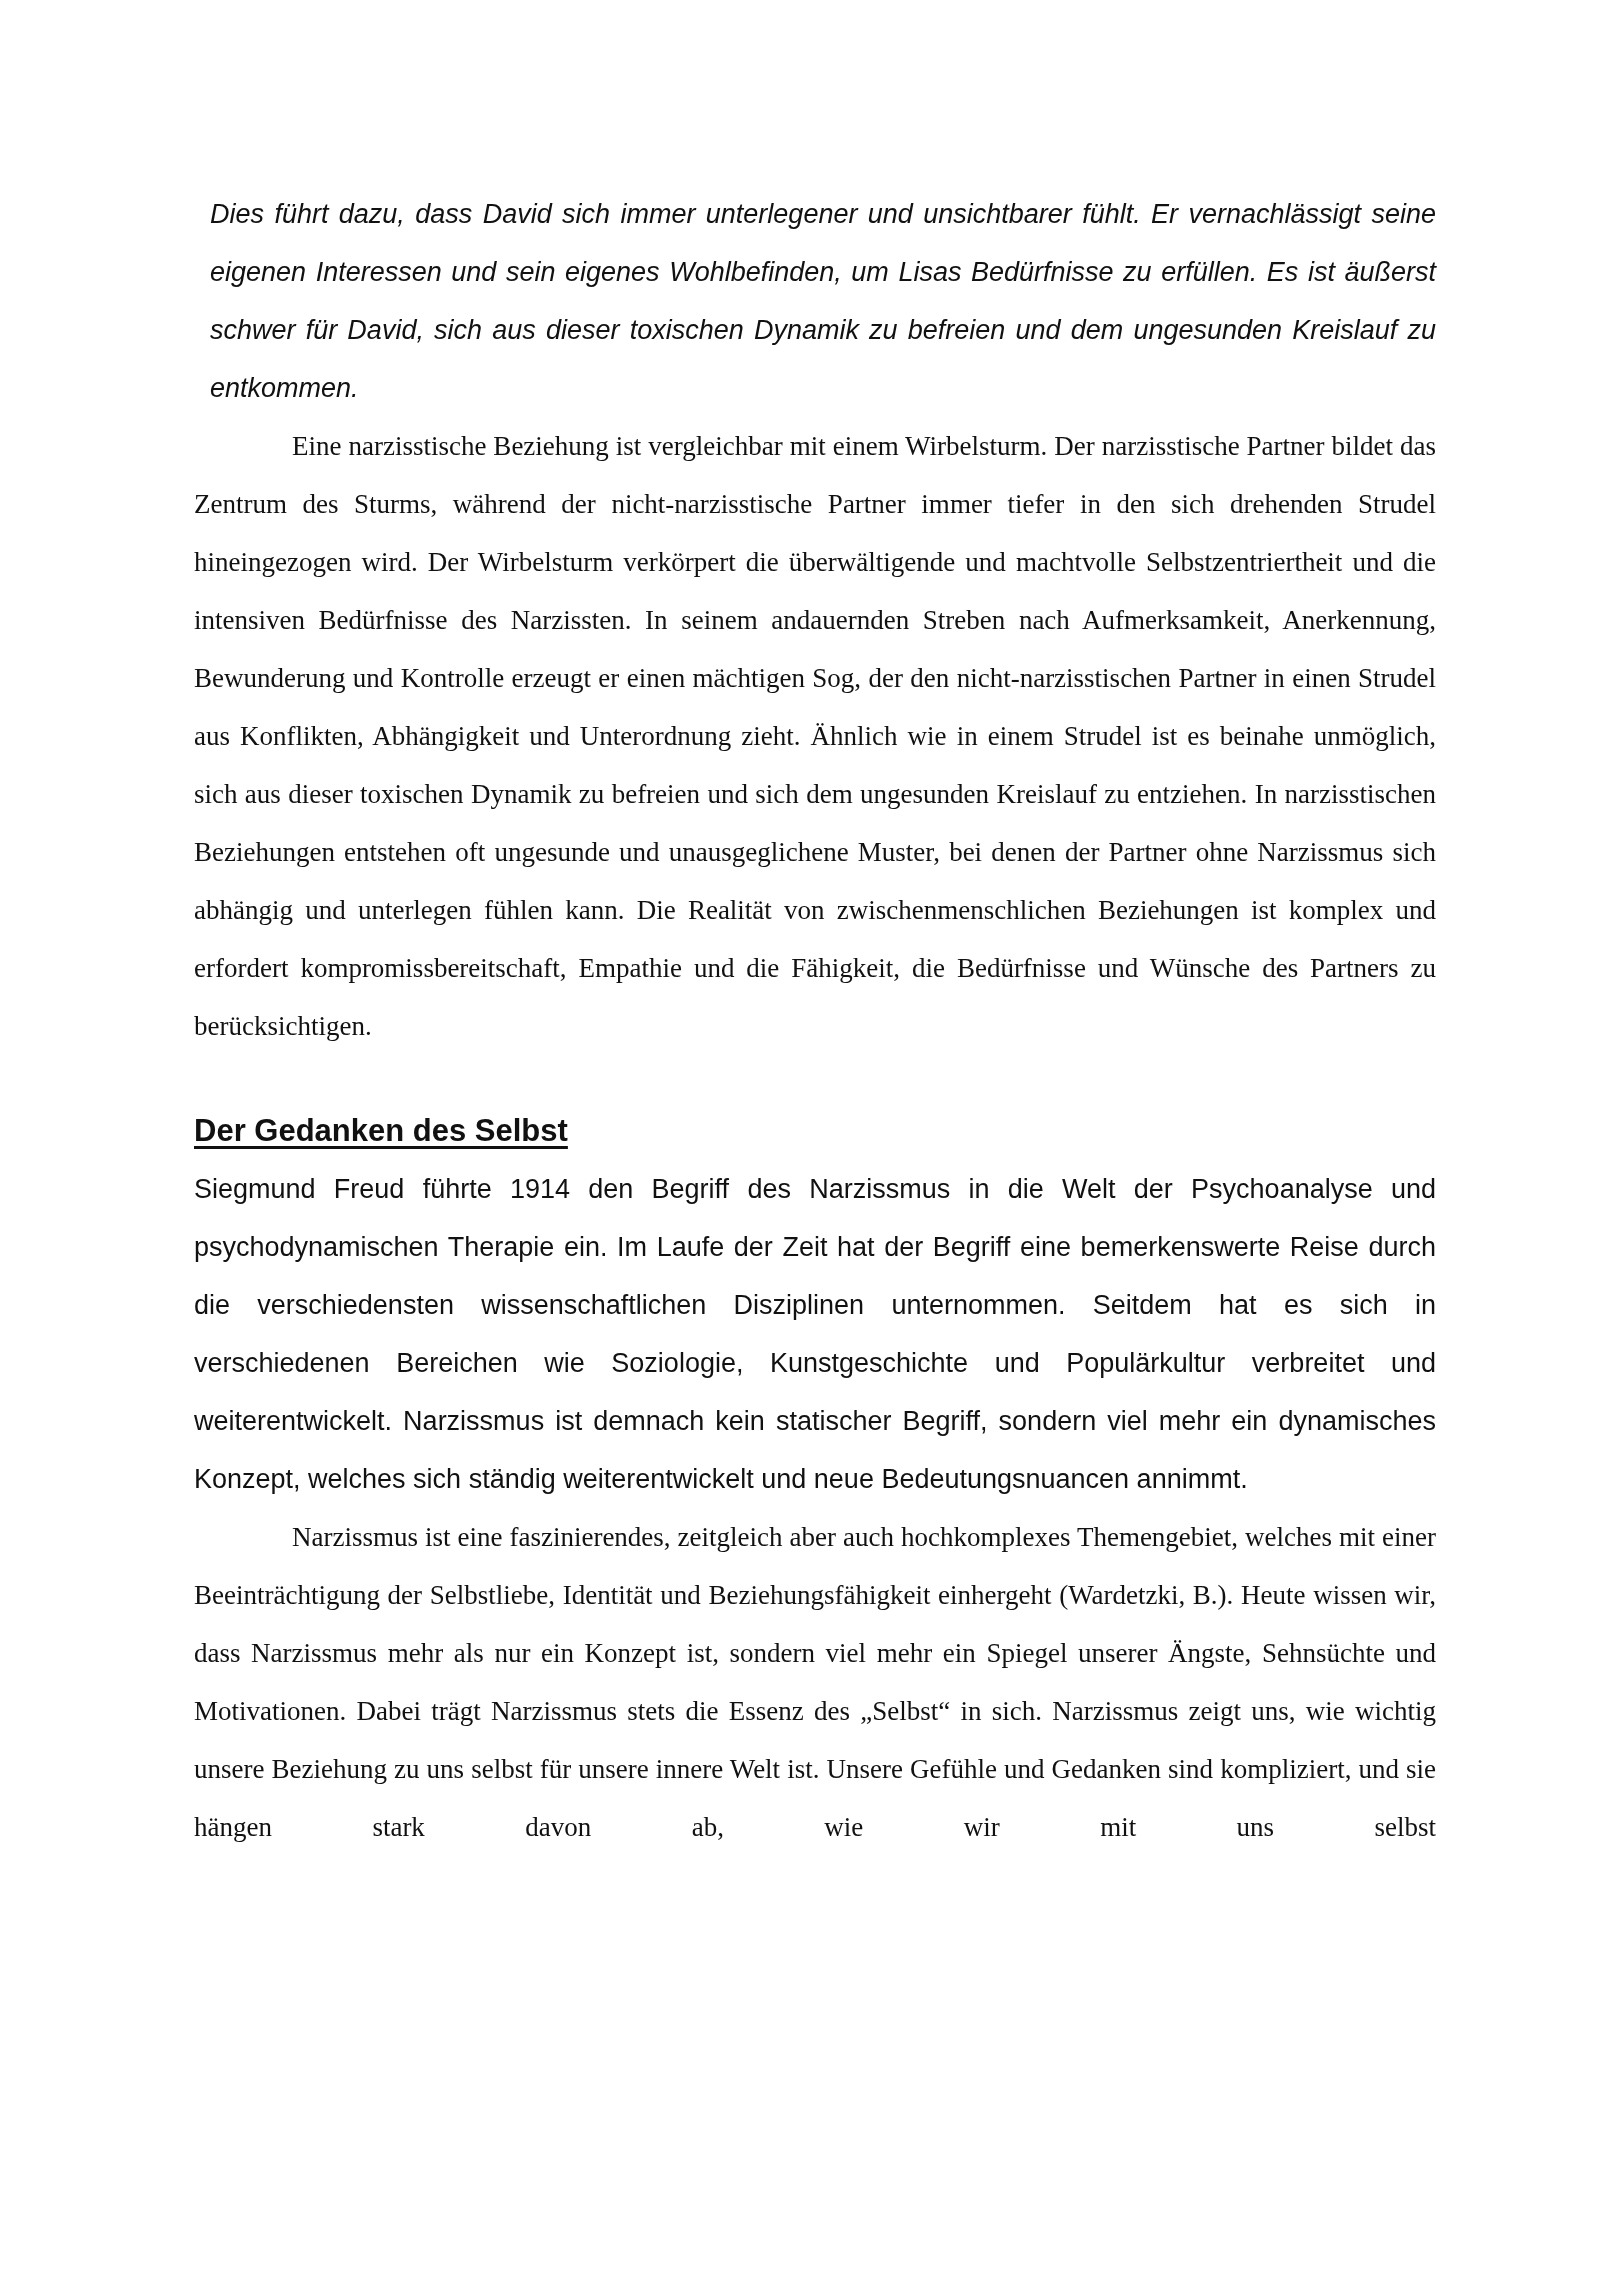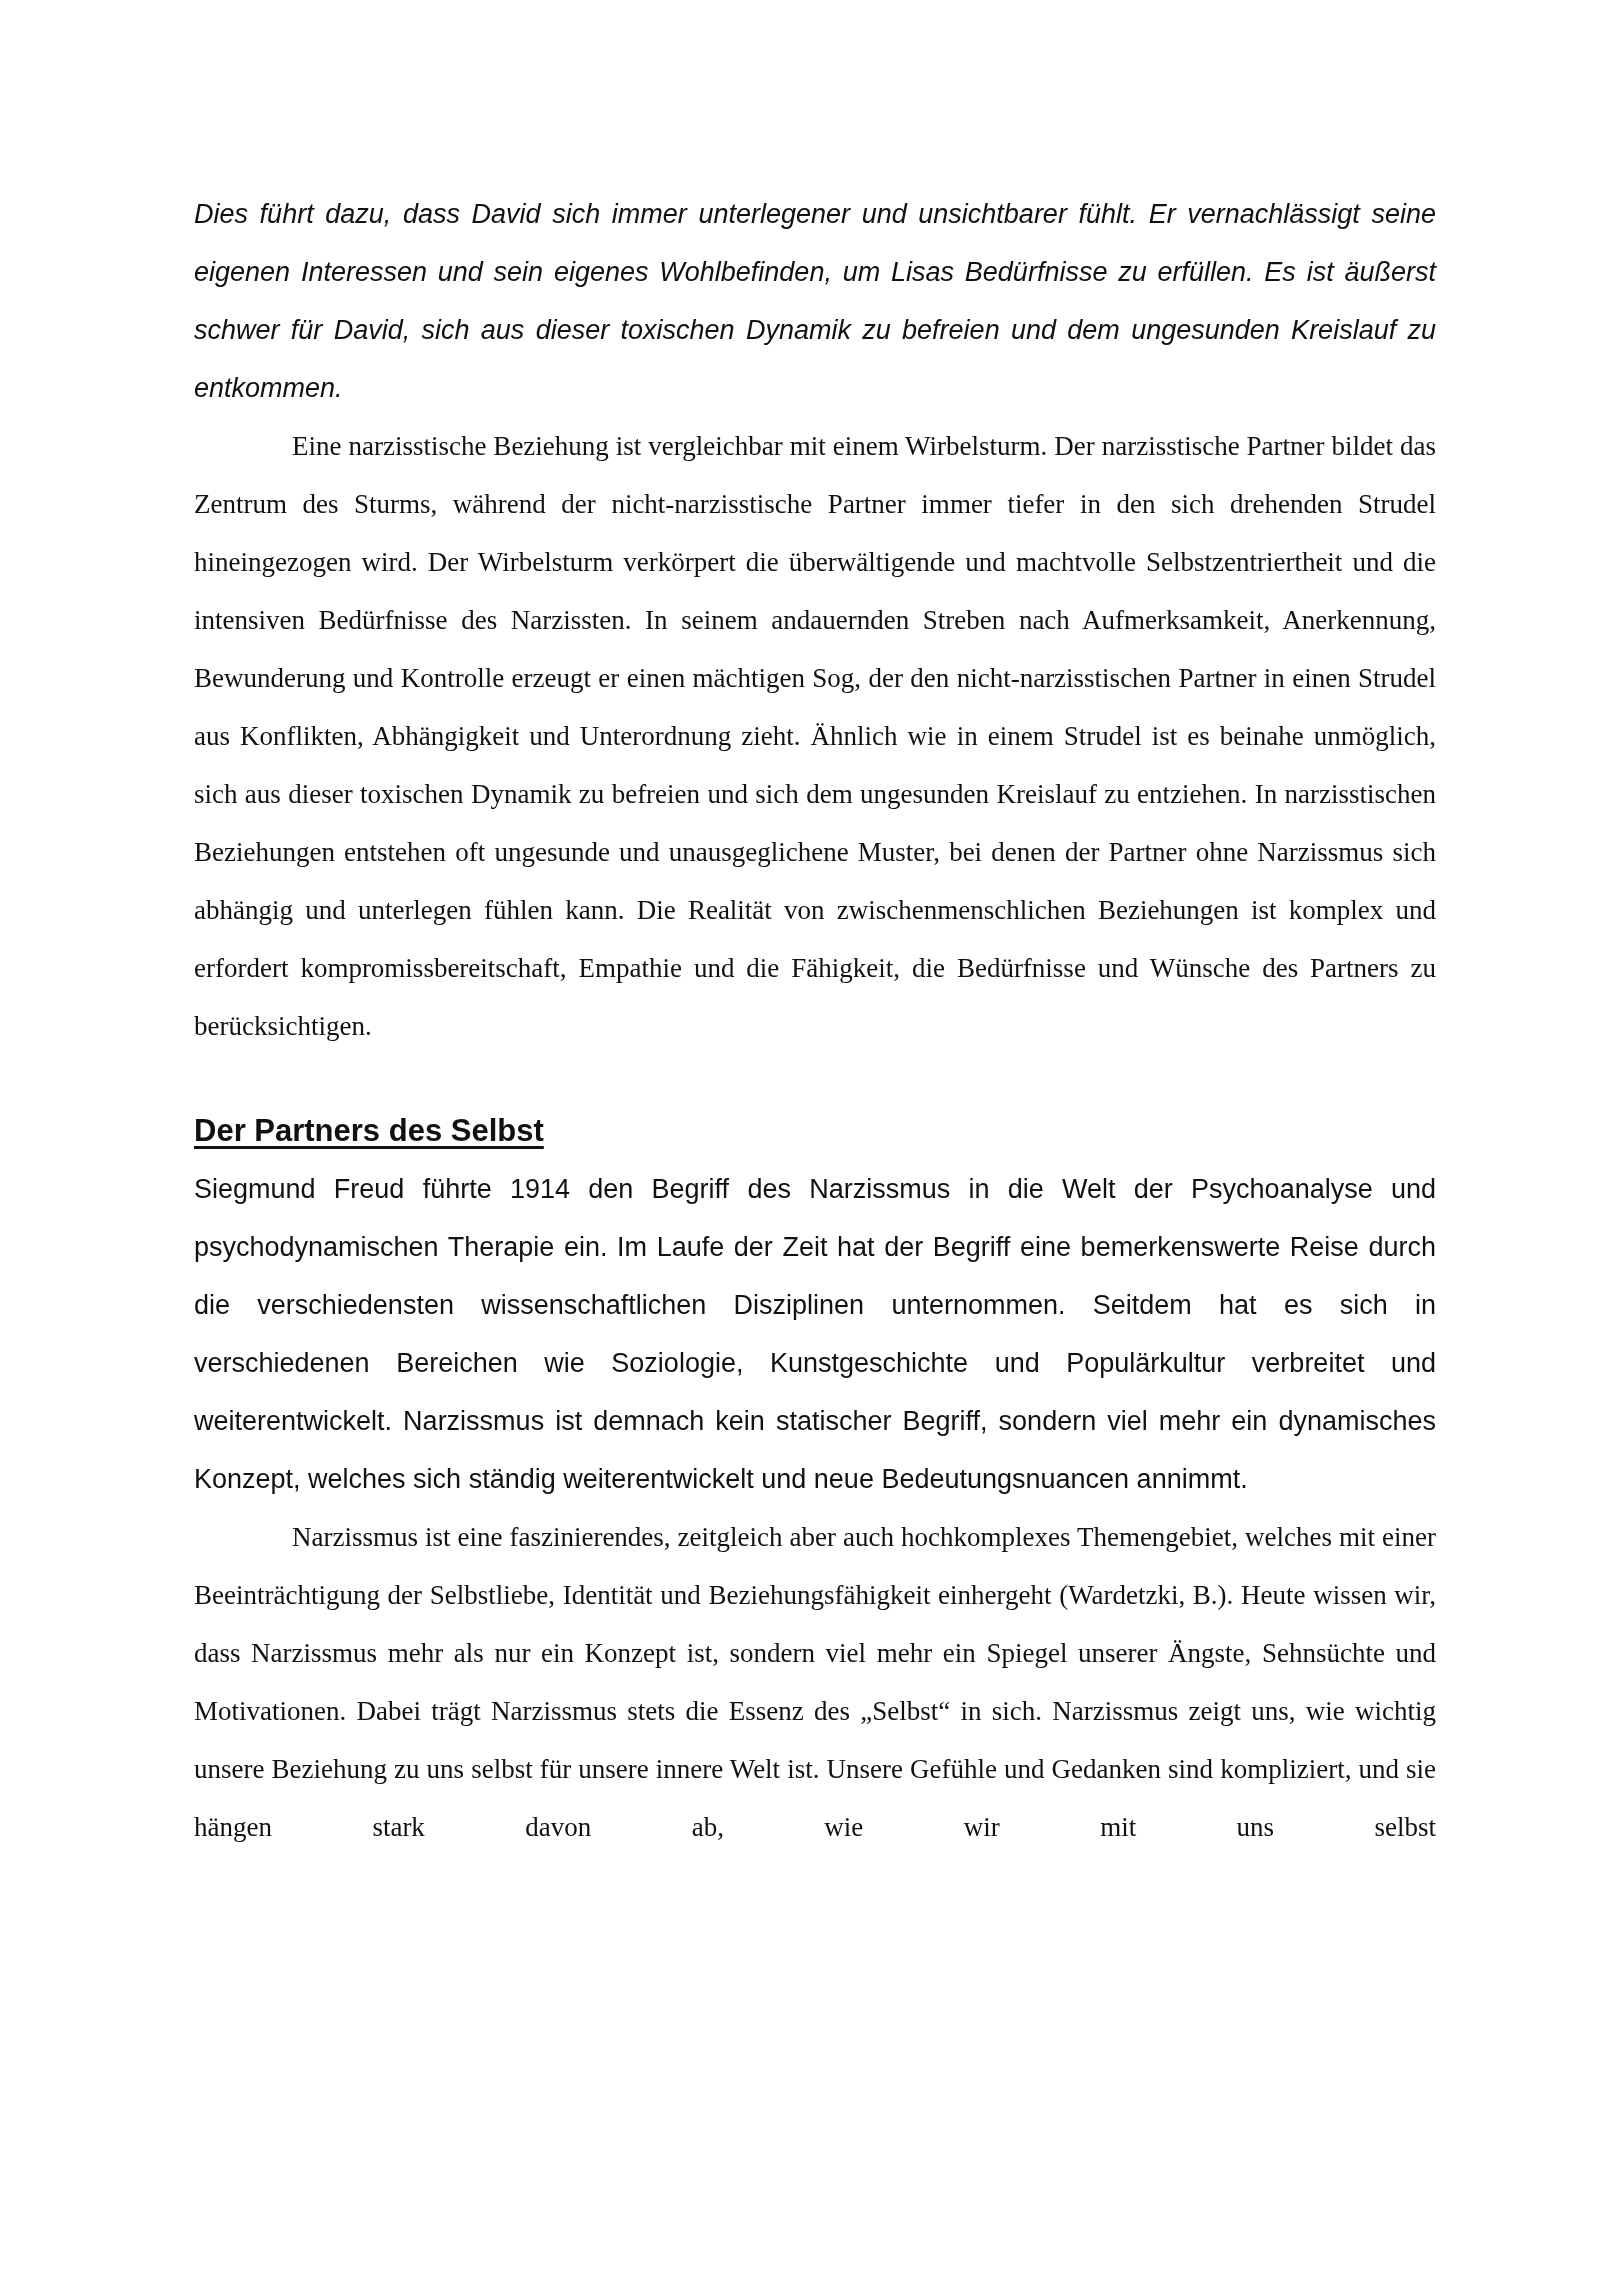--- a/index.html
+++ b/index.html
@@ -12,21 +12,21 @@
     font-family: "Liberation Sans", sans-serif;
     font-size: 27px;
     line-height: 58px;
     color: #111111;
   }
   p {
     margin: 0;
     text-align: justify;
     text-align-last: left;
   }
-  .italic { font-style: italic; }
+  .italic { font-style: italic; margin-left: 16px; }
   .indent { text-indent: 98px; font-family: Liberation Serif, serif; }
   h2 {
     margin: 46px 0 0 0;
     font-size: 31px;
     font-weight: bold;
     text-decoration: underline;
     text-decoration-thickness: 2.6px;
     text-underline-offset: 5.2px;
     line-height: 59px;
     font-family: "Liberation Sans", sans-serif;
@@ -34,19 +34,19 @@
   }
   b { font-weight: normal; }
 </style>
 </head>
 <body>
 
 <div class="page">
   <p class="italic">Dies führt dazu, dass David sich immer unterlegener und unsichtbarer fühlt. Er vernachlässigt seine eigenen Interessen und sein eigenes Wohlbefinden, um Lisas Bedürfnisse zu erfüllen. Es ist äußerst schwer für David, sich aus dieser toxischen Dynamik zu befreien und dem ungesunden Kreislauf zu entkommen.</p>
   <p class="indent">Eine narzisstische Beziehung ist vergleichbar mit einem Wirbelsturm. Der narzisstische Partner bildet das Zentrum des Sturms, während der nicht-narzisstische Partner immer tiefer in den sich drehenden Strudel hineingezogen wird. Der Wirbelsturm verkörpert die überwältigende und machtvolle Selbstzentriertheit und die intensiven Bedürfnisse des Narzissten. In seinem andauernden Streben nach Aufmerksamkeit, Anerkennung, Bewunderung und Kontrolle erzeugt er einen mächtigen Sog, der den nicht-narzisstischen Partner in einen Strudel aus Konflikten, Abhängigkeit und Unterordnung zieht. Ähnlich wie in einem Strudel ist es beinahe unmöglich, sich aus dieser toxischen Dynamik zu befreien und sich dem ungesunden Kreislauf zu entziehen. In narzisstischen Beziehungen entstehen oft ungesunde und unausgeglichene Muster, bei denen der Partner ohne Narzissmus sich abhängig und unterlegen fühlen kann. Die Realität von zwischenmenschlichen Beziehungen ist komplex und erfordert kompromissbereitschaft, Empathie und die Fähigkeit, die Bedürfnisse und Wünsche des Partners zu berücksichtigen.</p>
 
-  <h2>Der Partners des Selbst</h2>
+  <h2>Der Gedanken des Selbst</h2>
 
   <p><span>Siegmund Freud führte 1914 den Begriff des </span><b>Narzissmus</b><span> in die Welt der Psychoanalyse und psychodynamischen Therapie ein. Im Laufe der Zeit hat der Begriff eine bemerkenswerte Reise durch die verschiedensten wissenschaftlichen Disziplinen unternommen. Seitdem hat es sich in verschiedenen Bereichen wie Soziologie, Kunstgeschichte und Populärkultur verbreitet und weiterentwickelt. Narzissmus ist demnach kein statischer Begriff, sondern viel mehr ein dynamisches Konzept, welches sich ständig weiterentwickelt und neue Bedeutungsnuancen annimmt.</span></p>
 
   <p class="indent" style="text-align-last: justify;">Narzissmus ist eine faszinierendes, zeitgleich aber auch hochkomplexes Themengebiet, welches mit einer Beeinträchtigung der Selbstliebe, Identität und Beziehungsfähigkeit einhergeht (Wardetzki, B.). Heute wissen wir, dass Narzissmus mehr als nur ein Konzept ist, sondern viel mehr ein Spiegel unserer Ängste, Sehnsüchte und Motivationen. Dabei trägt Narzissmus stets die Essenz des „Selbst“ in sich. Narzissmus zeigt uns, wie wichtig unsere Beziehung zu uns selbst für unsere innere Welt ist. Unsere Gefühle und Gedanken sind kompliziert, und sie hängen stark davon ab, wie wir mit uns selbst</p>
 </div>
 
 
 </body></html>

